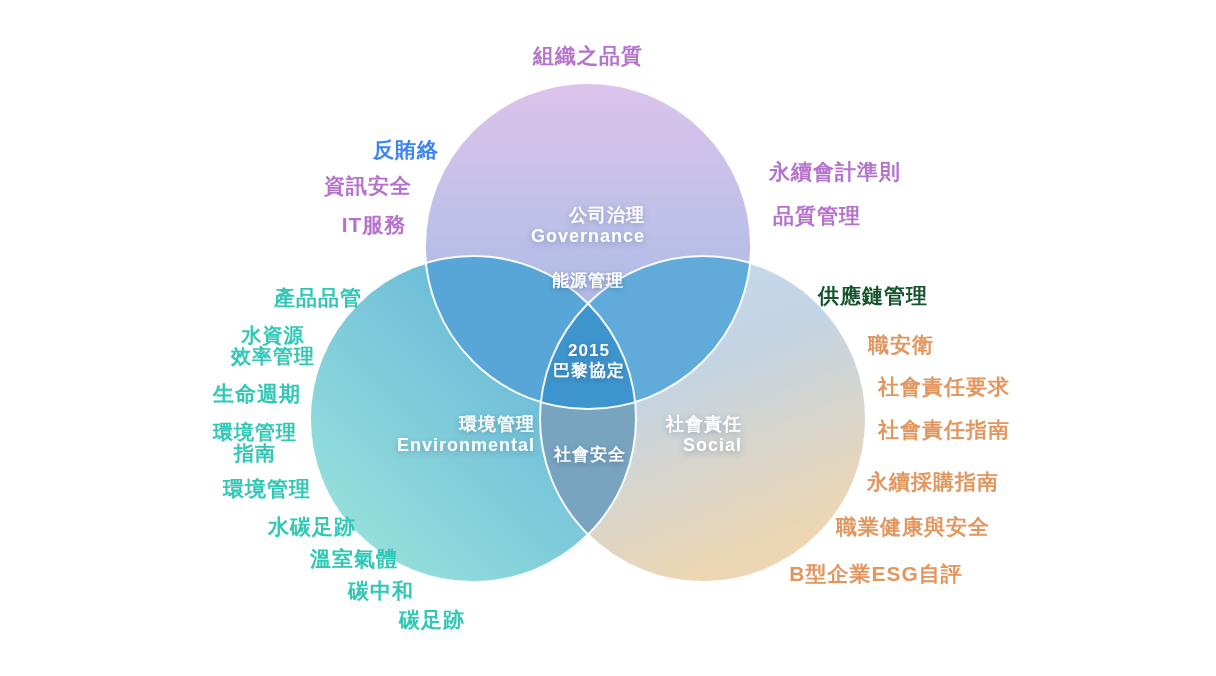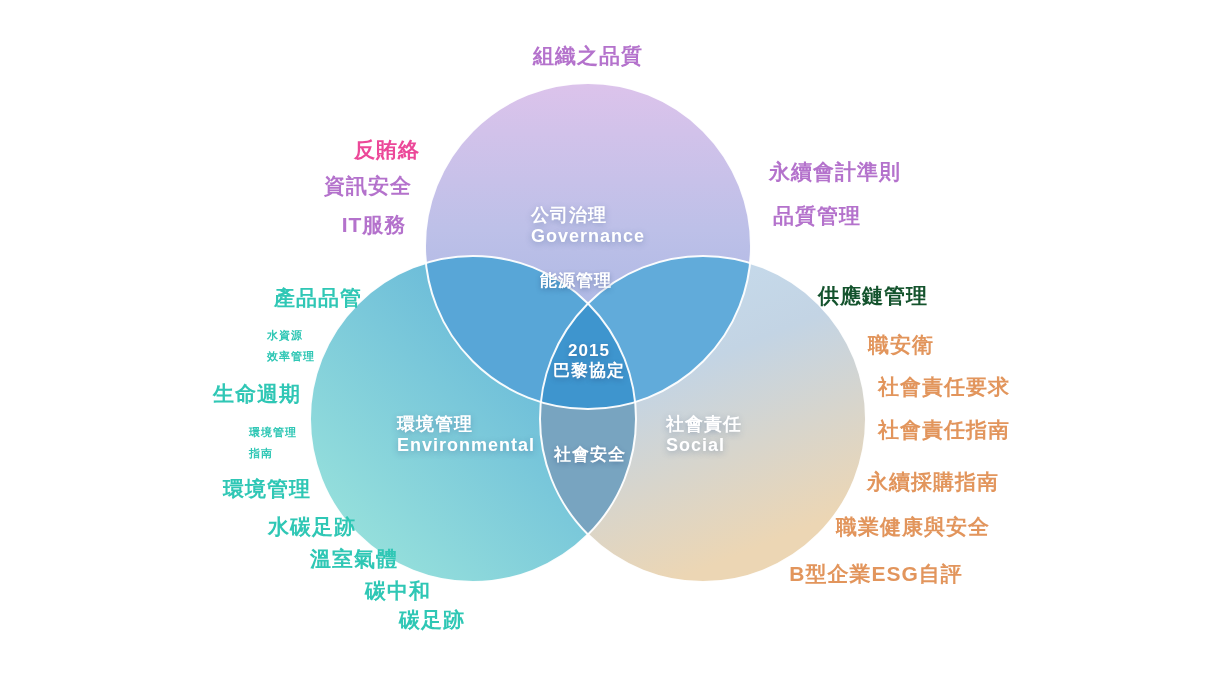--- a/index.html
+++ b/index.html
@@ -10,32 +10,32 @@
     position:absolute;
     transform:translate(-50%,-50%);
     font-weight:bold;
     font-size:21px;
     letter-spacing:1px;
     white-space:nowrap;
   }
   .lbl-r{
     position:absolute;
     transform:translateY(-50%);
-    text-align:left;
+    text-align:center;
     font-weight:bold;
-    font-size:11px;
+    font-size:20px;
     letter-spacing:1px;
     line-height:21px;
     white-space:nowrap;
   }
   .circle-title{
     position:absolute;
     transform:translate(-50%,-50%);
     color:#ffffff;
-    text-align:left;
+    text-align:right;
     font-weight:bold;
     font-size:18px;
     line-height:21px;
     letter-spacing:1px;
     white-space:nowrap;
     text-shadow:0 2px 6px rgba(50,80,130,0.35);
   }
   .overlap-title{
     position:absolute;
     transform:translate(-50%,-50%);
@@ -116,50 +116,50 @@
   <div class="circle-title" style="left:466px;top:435px;">
     <div>環境管理</div>
     <div>Environmental</div>
   </div>
 
   <div class="circle-title" style="left:704px;top:435px;">
     <div>社會責任</div>
     <div>Social</div>
   </div>
 
-  <div class="overlap-title" style="left:576px;top:281px;">能源管理</div>
+  <div class="overlap-title" style="left:588px;top:281px;">能源管理</div>
 
   <div class="overlap-title" style="left:589px;top:361px;">
     <div>2015</div>
     <div>巴黎協定</div>
   </div>
 
   <div class="overlap-title" style="left:590px;top:455px;">社會安全</div>
 
   <div class="lbl" style="left: 588px; top: 56px; color: rgb(180, 114, 204);">組織之品質</div>
-  <div class="lbl" style="left: 387px; top: 150px; color: #ec4899;">反賄絡</div>
+  <div class="lbl" style="left: 406px; top: 150px; color: #3b82f6;">反賄絡</div>
   <div class="lbl" style="left: 368px; top: 186px; color: rgb(180, 114, 204);">資訊安全</div>
   <div class="lbl" style="left: 374px; top: 225px; color: rgb(180, 114, 204);">IT服務</div>
   <div class="lbl" style="left: 835px; top: 172px; color: rgb(180, 114, 204);">永續會計準則</div>
   <div class="lbl" style="left: 817px; top: 216px; color: rgb(180, 114, 204);">品質管理</div>
 
   <div class="lbl" style="left: 318px; top: 298px; color: rgb(47, 199, 181);">產品品管</div>
   <div class="lbl-r" style="right: 901px; top: 346px; color: rgb(47, 199, 181);">
     <div>水資源</div>
     <div>效率管理</div>
   </div>
   <div class="lbl" style="left: 257px; top: 394px; color: rgb(47, 199, 181);">生命週期</div>
   <div class="lbl-r" style="right: 919px; top: 443px; color: rgb(47, 199, 181);">
     <div>環境管理</div>
     <div>指南</div>
   </div>
   <div class="lbl" style="left: 267px; top: 489px; color: rgb(47, 199, 181);">環境管理</div>
   <div class="lbl" style="left: 288px; top: 527px; color: rgb(47, 199, 181); margin-left: 24px;">水碳足跡</div>
   <div class="lbl" style="left: 314px; top: 559px; color: rgb(47, 199, 181); margin-left: 40px;">溫室氣體</div>
-  <div class="lbl" style="left: 398px; top: 591px; color: rgb(47, 199, 181);">碳中和</div>
+  <div class="lbl" style="left: 381px; top: 591px; color: rgb(47, 199, 181);">碳中和</div>
   <div class="lbl" style="left: 432px; top: 620px; color: rgb(47, 199, 181);">碳足跡</div>
 
   <div class="lbl" style="left: 873px; top: 285px; color: #14532d; margin-top: 11px;">供應鏈管理</div>
   <div class="lbl" style="left: 901px; top: 345px; color: rgb(226, 149, 92);">職安衛</div>
   <div class="lbl" style="left: 944px; top: 387px; color: rgb(226, 149, 92);">社會責任要求</div>
   <div class="lbl" style="left: 944px; top: 430px; color: rgb(226, 149, 92);">社會責任指南</div>
   <div class="lbl" style="left: 933px; top: 482px; color: rgb(226, 149, 92);">永續採購指南</div>
   <div class="lbl" style="left: 913px; top: 527px; color: rgb(226, 149, 92);">職業健康與安全</div>
   <div class="lbl" style="left: 876px; top: 574px; color: rgb(226, 149, 92);">B型企業ESG自評</div>
 

